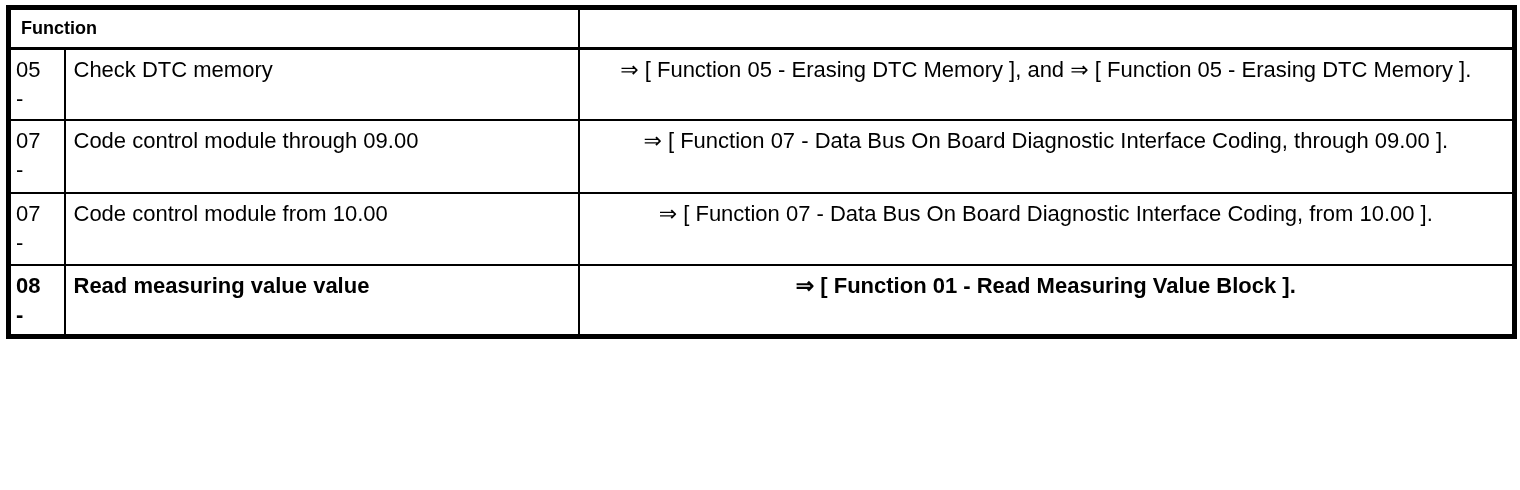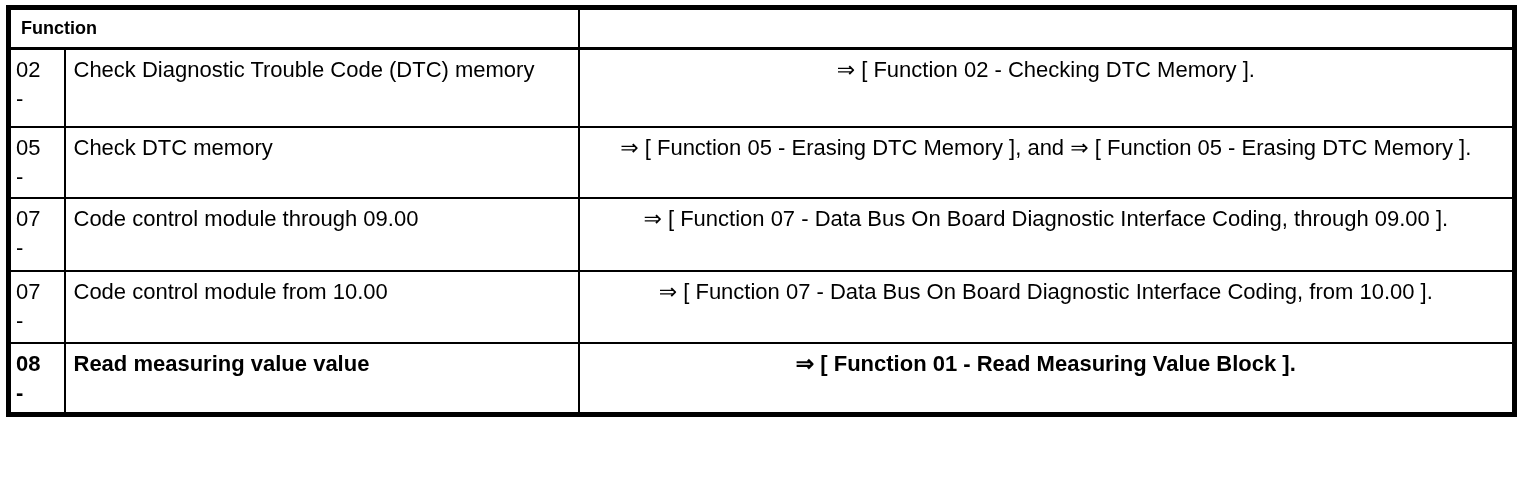--- a/index.html
+++ b/index.html
@@ -73,28 +73,20 @@
     <col class="col-desc">
     <col class="col-ref">
   </colgroup>
   <thead>
     <tr class="row-header">
       <th class="function-header" colspan="2">Function</th>
       <th class="ref-header"></th>
     </tr>
   </thead>
   <tbody>
-    <tr class="row-0">
-      <td class="code-cell">
-        <div>02</div>
-        <div>-</div>
-      </td>
-      <td class="desc-cell">Check Diagnostic Trouble Code (DTC) memory</td>
-      <td class="ref-cell">⇒ [ Function 02 - Checking DTC Memory ].</td>
-    </tr>
     <tr class="row-1">
       <td class="code-cell">
         <div>05</div>
         <div>-</div>
       </td>
       <td class="desc-cell">Check DTC memory</td>
       <td class="ref-cell">⇒ [ Function 05 - Erasing DTC Memory ], and ⇒ [ Function 05 - Erasing DTC Memory ].</td>
     </tr>
     <tr class="row-3">
       <td class="code-cell">

